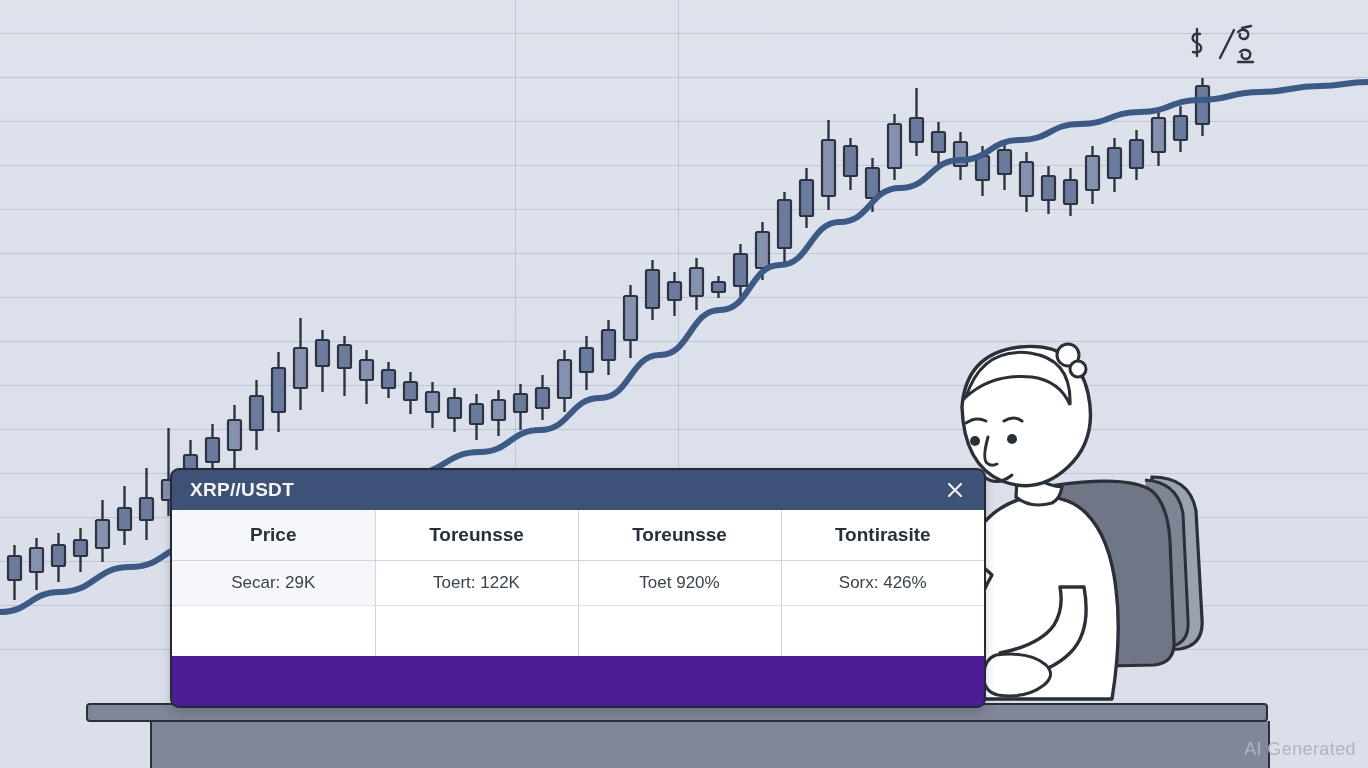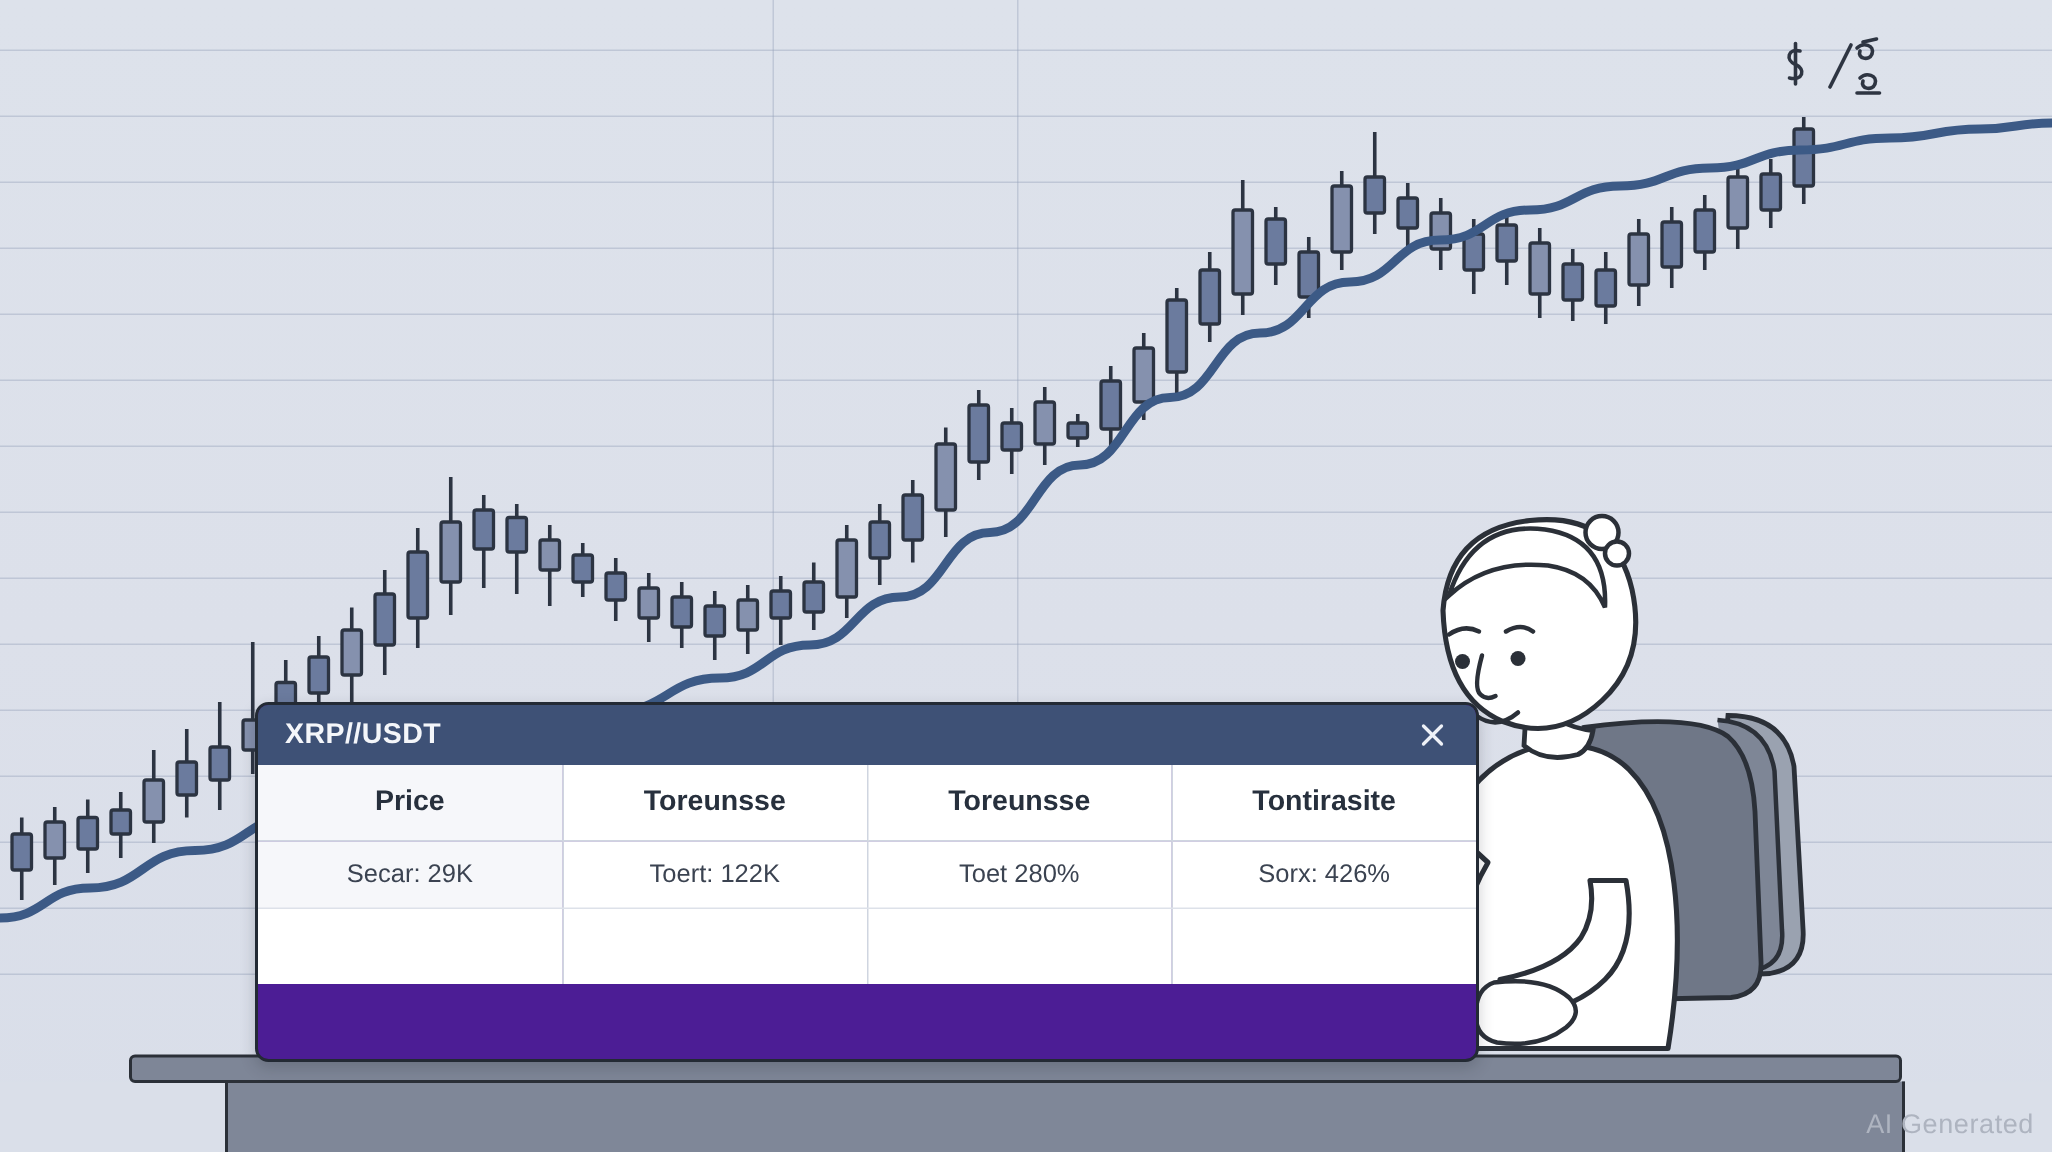--- a/index.html
+++ b/index.html
@@ -534,21 +534,21 @@
           <th class="first-col">Price</th>
           <th>Toreunsse</th>
           <th>Toreunsse</th>
           <th>Tontirasite</th>
         </tr>
       </thead>
       <tbody>
         <tr>
           <td class="first-col">Secar: 29K</td>
           <td>Toert: 122K</td>
-          <td>Toet 280%</td>
+          <td>Toet 920%</td>
           <td>Sorx: 426%</td>
         </tr>
         <tr class="blank-row">
           <td class="first-col"></td>
           <td></td>
           <td></td>
           <td></td>
         </tr>
       </tbody>
     </table>

